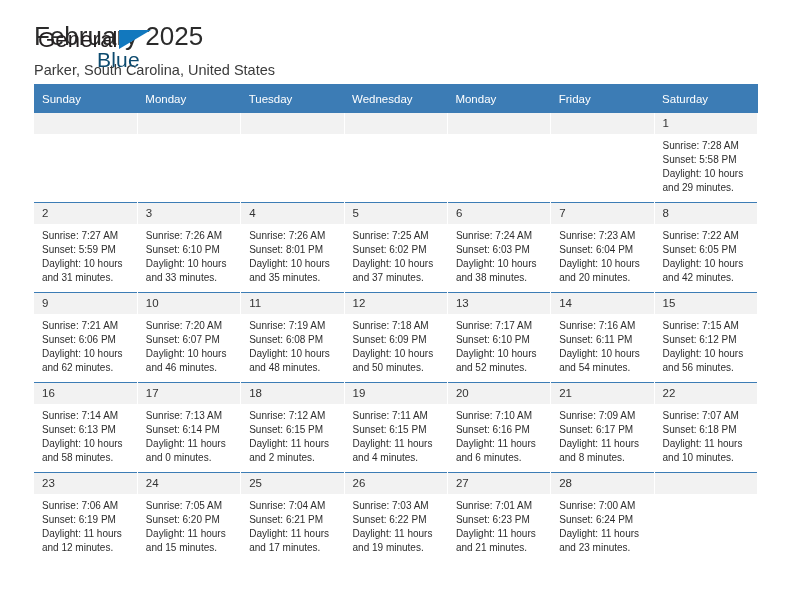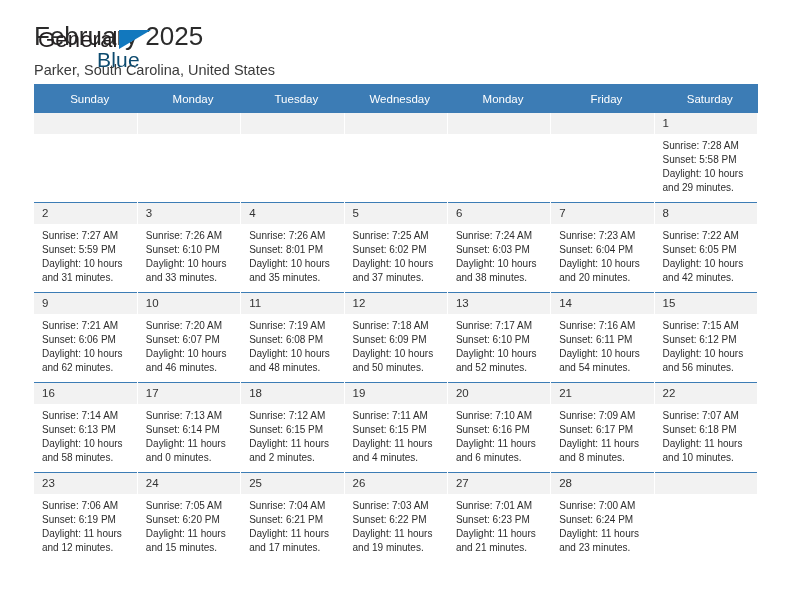--- a/index.html
+++ b/index.html
@@ -80,21 +80,21 @@
     margin-top: 14px;
     border-collapse: collapse;
     table-layout: fixed;
     width: 724px;
   }
   .calendar th {
     background: #3c7cb5;
     color: #ffffff;
     font-size: 11.5px;
     font-weight: normal;
-    text-align: center;
+    text-align: left;
     padding: 5px 0 5px 8px;
     height: 19px;
     border: none;
   }
   .calendar td {
     vertical-align: top;
     padding: 0;
     border-top: 1px solid #3c7cb5;
     border-right: 1px solid #ffffff;
     height: 89px;

